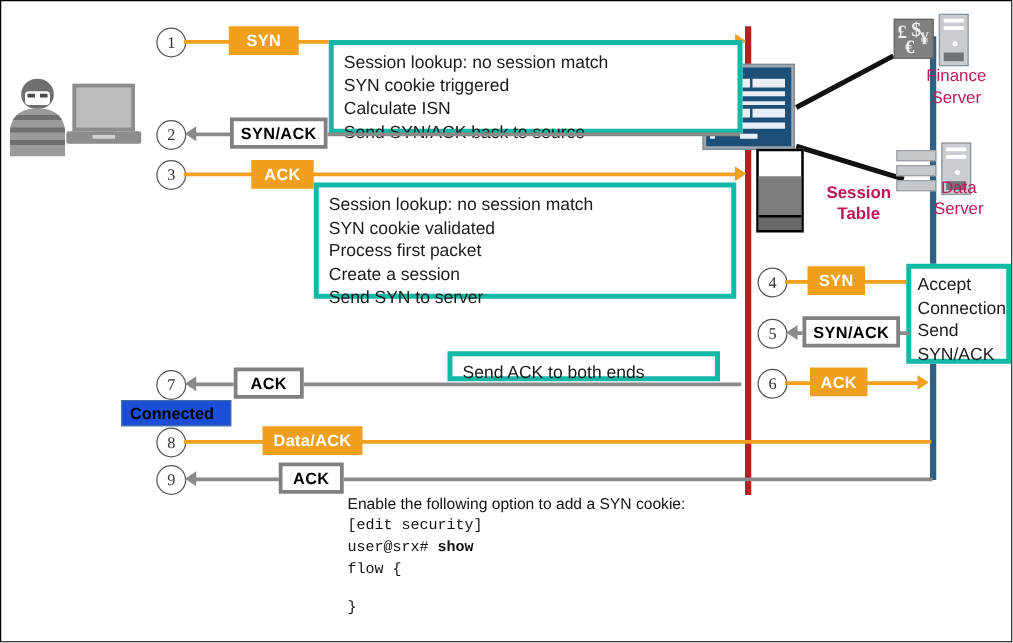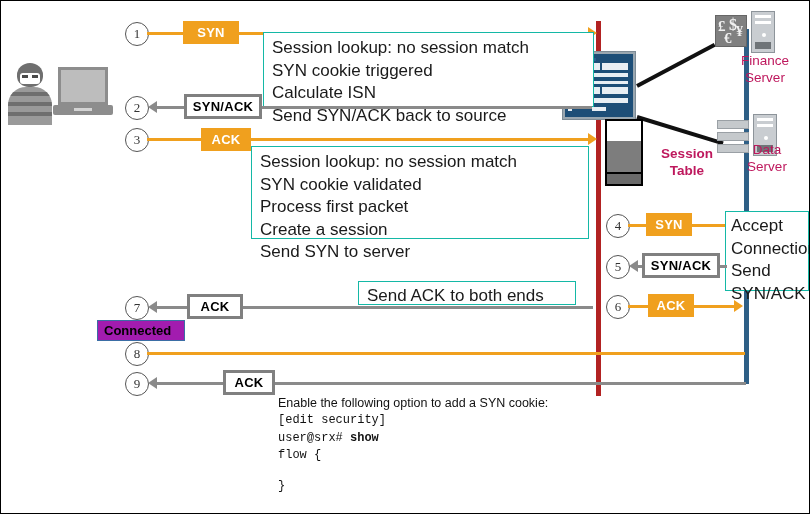--- a/index.html
+++ b/index.html
@@ -25,26 +25,26 @@
         background:#fff;display:flex;align-items:center;justify-content:center;
         font-size:13px;color:#333;font-family:"Liberation Serif",serif;}
 
   
   .badge{position:absolute;display:flex;align-items:center;justify-content:center;
          font-size:13px;font-weight:bold;letter-spacing:.3px;box-sizing:border-box;}
   .badge.orange{background:#f0a01e;color:#ffffff;}
   .badge.white{background:#ffffff;color:#000000;border:3px solid #808080;}
 
   
-  .note{position:absolute;background:#fff;border:1px solid #14b8a6;box-sizing:border-box;
-        font-size:17px;color:#1a1a1a;padding:4px 8px;line-height:1.33;}
+  .note{position:absolute;background:#fff;border:4px solid #14b8a6;box-sizing:border-box;
+        font-size:14px;color:#1a1a1a;padding:4px 8px;line-height:1.33;}
   .note div{white-space:nowrap;}
 
   
-  .flag{position:absolute;background:#a21caf;border:1px solid #3b6ea5;font-size:13px;
+  .flag{position:absolute;background:#1d4ed8;border:1px solid #3b6ea5;font-size:13px;
         font-weight:bold;color:#000;padding:2px 6px;box-sizing:border-box;}
 
   
   .lbl{position:absolute;font-size:13.5px;color:#be185d;text-align:center;line-height:1.25;}
   .lbl.bold{font-weight:bold;}
 
   
   .cli{position:absolute;font-size:12.5px;color:#111;line-height:1.45;}
   .cli .sans{font-family:"Liberation Sans",sans-serif;}
   .cli .mono{font-family:"Liberation Mono",monospace;font-size:12px;}
@@ -237,20 +237,21 @@
 
   <div class="step" style="left:124px;top:295px;">7</div>
   <div class="line gray" style="left:155px;top:305px;width:437px;"></div>
   <div class="arrowhead left-gray" style="left:147px;top:300px;"></div>
   <div class="badge white" style="left:186px;top:293px;width:56px;height:25px;">ACK</div>
 
   <div class="flag" style="left:96px;top:319px;width:88px;">Connected</div>
 
   <div class="step" style="left:124px;top:341px;">8</div>
   <div class="line orange" style="left:146px;top:351px;width:598px;"></div>
+  <div class="badge orange" style="left:209px;top:340px;width:80px;height:23px;">Data/ACK</div>
 
   <div class="step" style="left:124px;top:371px;">9</div>
   <div class="line gray" style="left:155px;top:381px;width:590px;"></div>
   <div class="arrowhead left-gray" style="left:147px;top:376px;"></div>
   <div class="badge white" style="left:222px;top:369px;width:52px;height:25px;">ACK</div>
 
   <div class="cli" style="left:277px;top:393px;width:420px;">
     <div class="sans">Enable the following option to add a SYN cookie:</div>
     <div class="mono">[edit security]</div>
     <div class="mono"><span>user@srx# </span><b>show</b></div>

